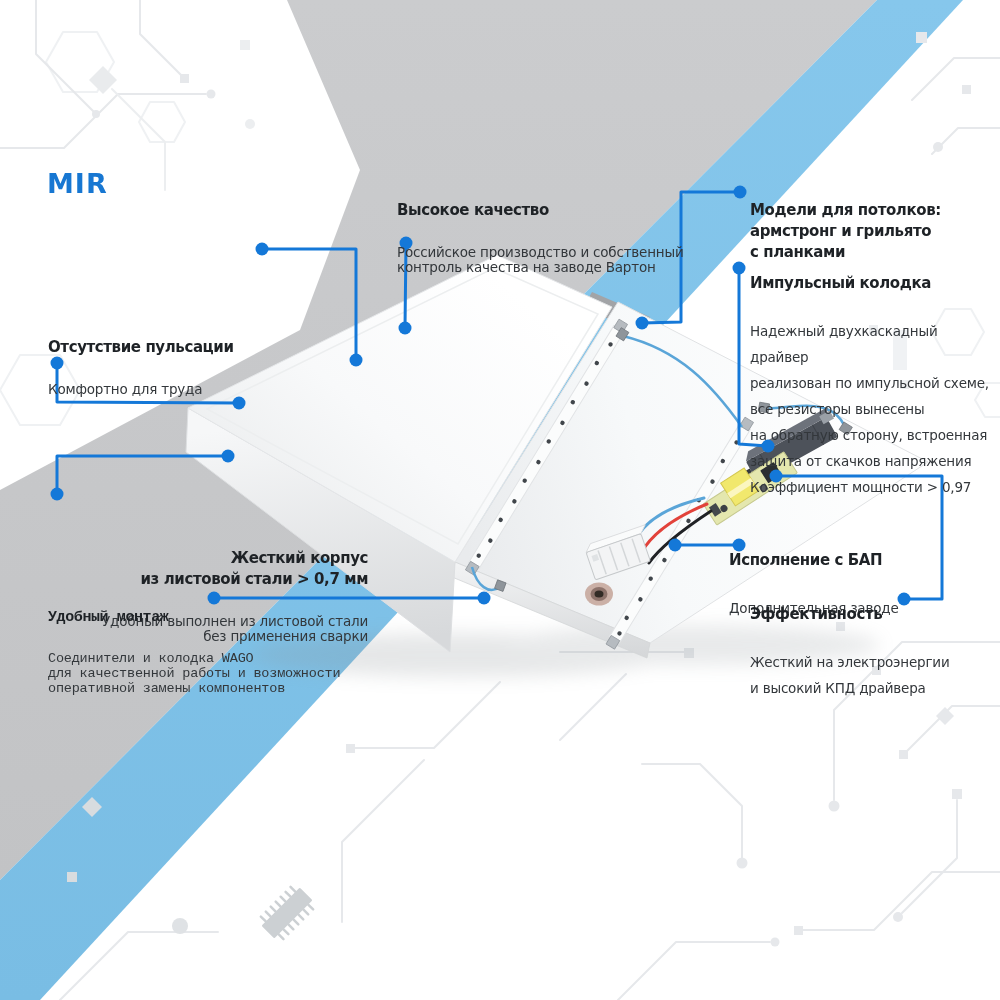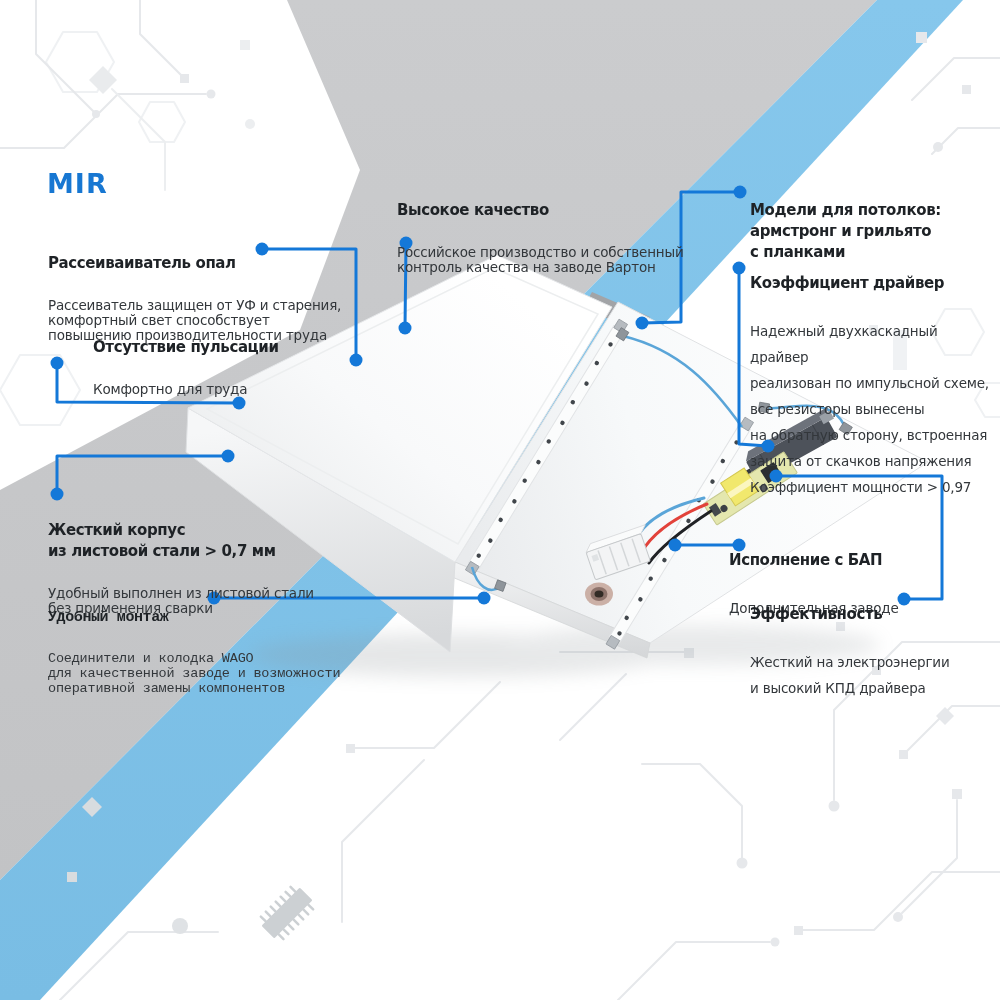--- a/index.html
+++ b/index.html
@@ -267,65 +267,59 @@
     <g>
       <polyline points="904,599 942,599 942,476 776,476"></polyline>
       <circle cx="904" cy="599" r="6.5" fill="#1478d8" stroke="none"></circle>
       <circle cx="776" cy="476" r="6.5" fill="#1478d8" stroke="none"></circle>
     </g>
   </g>
 </svg>
 
   <div class="txt brand" style="left:47px;top:168px;">MIR</div>
 
-  <div class="txt feat" style="left:48px;top:234px;width:300px;">
-    <h3>Рассеиваиватель опал</h3>
-    <p>Рассеиватель защищен от УФ и старения,
-комфортный свет способствует
-повышению производительности труда</p>
-  </div>
-
-  <div class="txt feat" style="left:48px;top:318px;width:300px;margin-left:45px;">
+
+  <div class="txt feat" style="left:48px;top:318px;width:300px;">
     <h3>Отсутствие пульсации</h3>
     <p>Комфортно для труда</p>
   </div>
 
   <div class="txt feat" style="left:397px;top:181px;width:300px;">
     <h3>Высокое качество</h3>
     <p>Российское производство и собственный
 контроль качества на заводе Вартон</p>
   </div>
 
   <div class="txt feat rcol" style="left:750px;top:181px;width:245px;">
     <h3>Модели для потолков:
 армстронг и грильято
 с планками</h3>
   </div>
 
   <div class="txt feat rcol" style="left:750px;top:254px;width:248px;">
-    <h3>Коэффициент драйвер</h3>
+    <h3>Импульсный колодка</h3>
     <p>Надежный двухкаскадный драйвер
 реализован по импульсной схеме,
 все резисторы вынесены
 на обратную сторону, встроенная
 защита от скачков напряжения
 Коэффициент мощности &gt; 0,97</p>
   </div>
 
-  <div class="txt feat" style="left:48px;top:501px;width:320px;">
+  <div class="txt feat" style="left:48px;top:529px;width:320px;text-align:right;">
     <h3>Жесткий корпус
 из листовой стали &gt; 0,7 мм</h3>
     <p>Удобный выполнен из листовой стали
 без применения сварки</p>
   </div>
 
   <div class="txt feat" style="left:48px;top:589px;width:320px;font-family:Liberation Mono, monospace;">
     <h3>Удобный монтаж</h3>
     <p>Соединители и колодка WAGO
-для качественной заводе и возможности
+для качественной работы и возможности
 оперативной замены компонентов</p>
   </div>
 
   <div class="txt feat rcol" style="left:729px;top:531px;width:245px;">
     <h3>Исполнение с БАП</h3>
     <p>Дополнительная заводе</p>
   </div>
 
   <div class="txt feat rcol" style="left:750px;top:585px;width:245px;">
     <h3>Эффективность</h3>

